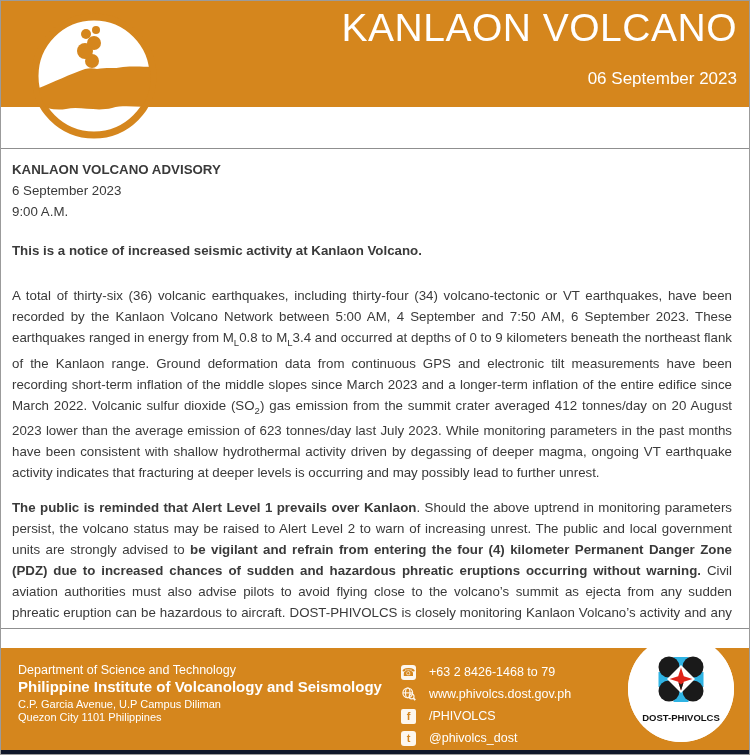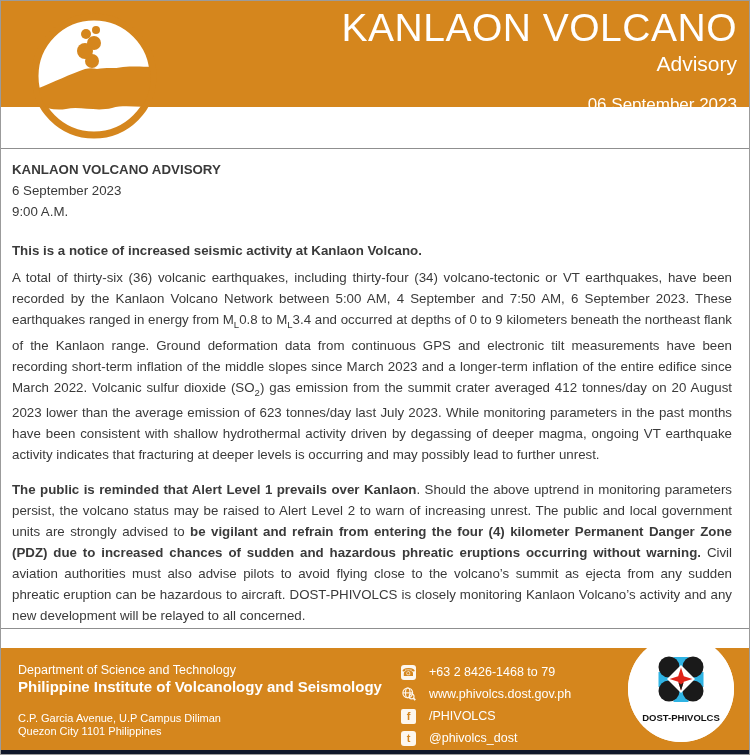--- a/index.html
+++ b/index.html
@@ -30,33 +30,33 @@
     color:#3a3a3a;
     font-size:13.3px;
     line-height:21px;
     overflow:hidden;
   }
   .hline{line-height:21px;}
   .bold{font-weight:bold;}
   .b{font-weight:bold;}
   .notice{font-weight:bold;margin-top:18px;}
   .para{text-align:justify;margin-top:4px;}
-  .para1{margin-top:6px;}
+  .para1{margin-top:24px;}
   sub{font-size:.72em;}
   
   .footer{
     position:absolute;left:0;right:0;bottom:0;height:106px;
     background:var(--accent);
     box-sizing:border-box;
     border-bottom:4px solid #0f172a;
   }
   .f-left{position:absolute;left:17px;top:15px;color:#fff;}
   .f-dept{font-size:12.5px;line-height:15px;}
   .f-institute{font-size:15px;font-weight:bold;line-height:18px;}
-  .f-addr{font-size:11px;line-height:13px;margin-top:16px;}
+  .f-addr{font-size:11px;line-height:13px;margin-top:2px;}
   .f-addr2{font-size:11px;line-height:13px;margin-top:0;}
   .f-contacts{position:absolute;left:400px;top:13px;}
   .c-row{display:flex;align-items:center;height:22px;color:#fff;font-size:12.5px;}
   .c-icon{width:15px;height:15px;margin-right:13px;display:flex;align-items:center;justify-content:center;flex:0 0 15px;}
   .box-icon{background:#fdf7ee;border-radius:3px;color:var(--accent);font-weight:bold;font-size:11px;line-height:1;}
   .sq-icon{border-radius:2px;}
   .phone-glyph{font-family:"DejaVu Sans",sans-serif;font-size:11px;}
   .dost-logo{
     position:absolute;right:15px;bottom:12px;width:106px;height:106px;
     background:#fff;border-radius:50%;z-index:3;
@@ -82,21 +82,20 @@
           <circle cx="64" cy="51" r="7"></circle>
           <circle cx="57" cy="41" r="8"></circle>
           <circle cx="66" cy="33" r="7"></circle>
           <circle cx="58" cy="24" r="5"></circle>
           <circle cx="68" cy="20" r="4"></circle>
         </g>
       </svg>
     </div>
     <div class="masthead-text">
       <div class="m-title">KANLAON VOLCANO</div>
-      <div class="m-subtitle">Advisory</div>
       <div class="m-date">06 September 2023</div>
     </div>
   </header>
 
   <main class="content">
     <div class="hline bold">KANLAON VOLCANO ADVISORY</div>
     <div class="hline">6 September 2023</div>
     <div class="hline">9:00 A.M.</div>
     <div class="notice">This is a notice of increased seismic activity at Kanlaon Volcano.</div>
     <p class="para para1"><span>A total of thirty-six (36) volcanic earthquakes, including thirty-four (34) volcano-tectonic or VT earthquakes, have been recorded by the Kanlaon Volcano Network between 5:00 AM, 4 September and 7:50 AM, 6 September 2023. These earthquakes ranged in energy from M</span><sub>L</sub><span>0.8 to M</span><sub>L</sub><span>3.4 and occurred at depths of 0 to 9 kilometers beneath the northeast flank of the Kanlaon range. Ground deformation data from continuous GPS and electronic tilt measurements have been recording short-term inflation of the middle slopes since March 2023 and a longer-term inflation of the entire edifice since March 2022. Volcanic sulfur dioxide (SO</span><sub>2</sub><span>) gas emission from the summit crater averaged 412 tonnes/day on 20 August 2023 lower than the average emission of 623 tonnes/day last July 2023. While monitoring parameters in the past months have been consistent with shallow hydrothermal activity driven by degassing of deeper magma, ongoing VT earthquake activity indicates that fracturing at deeper levels is occurring and may possibly lead to further unrest.</span></p>

